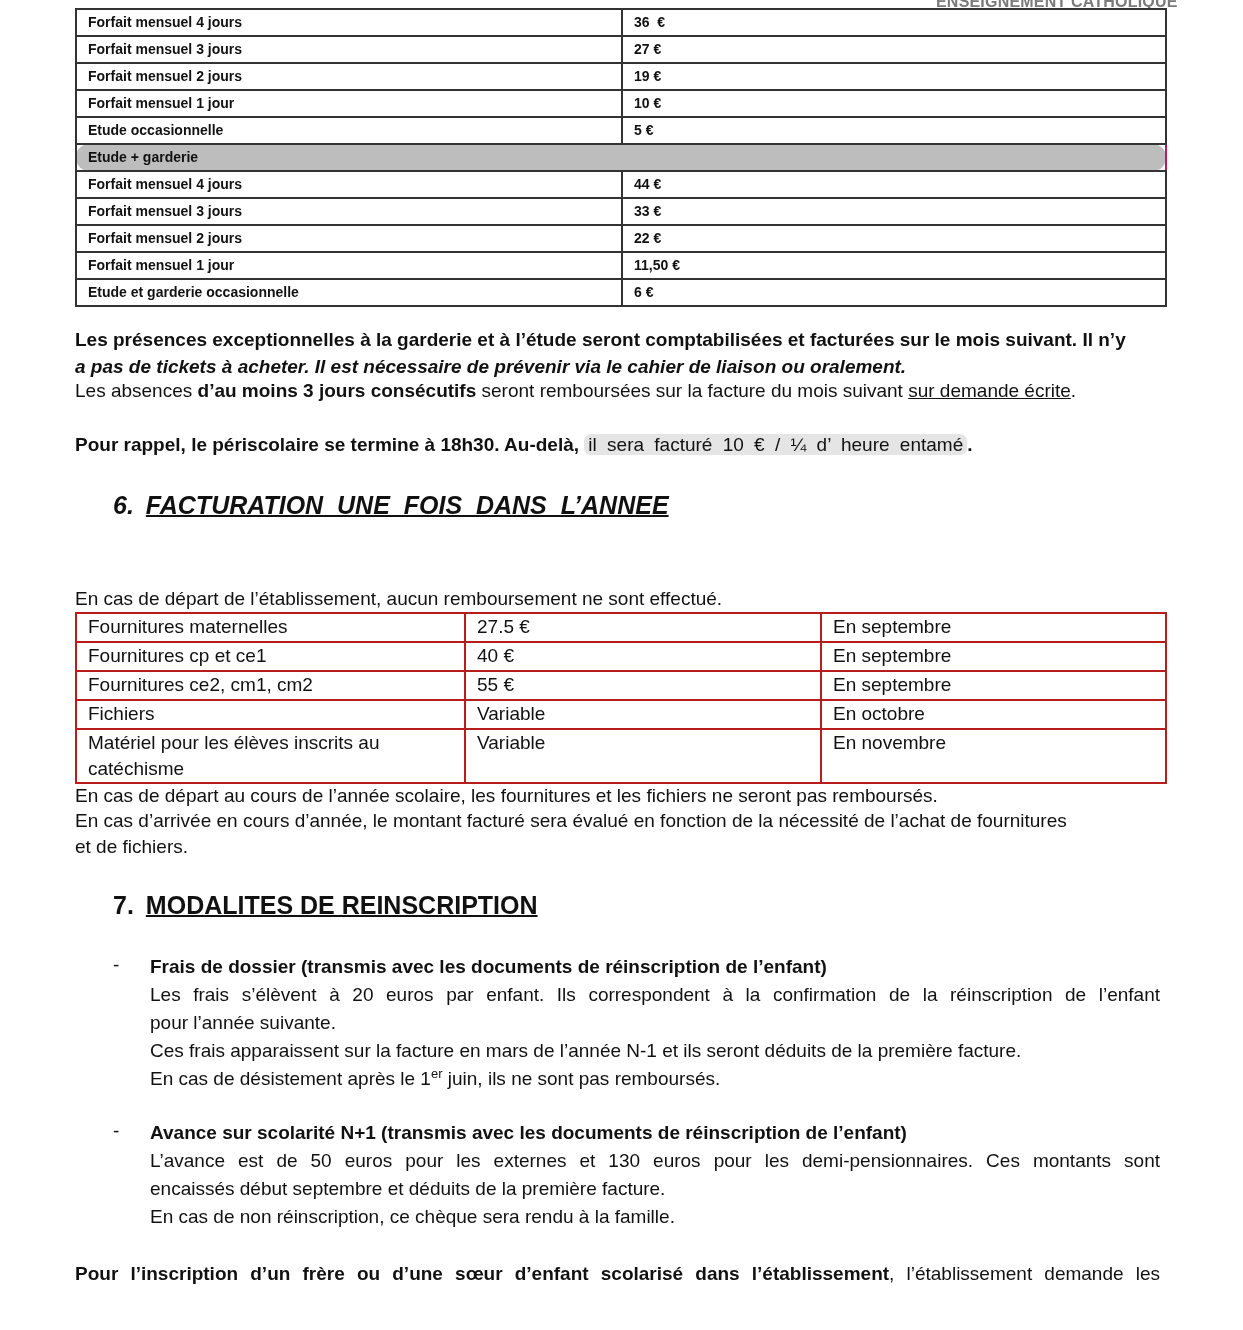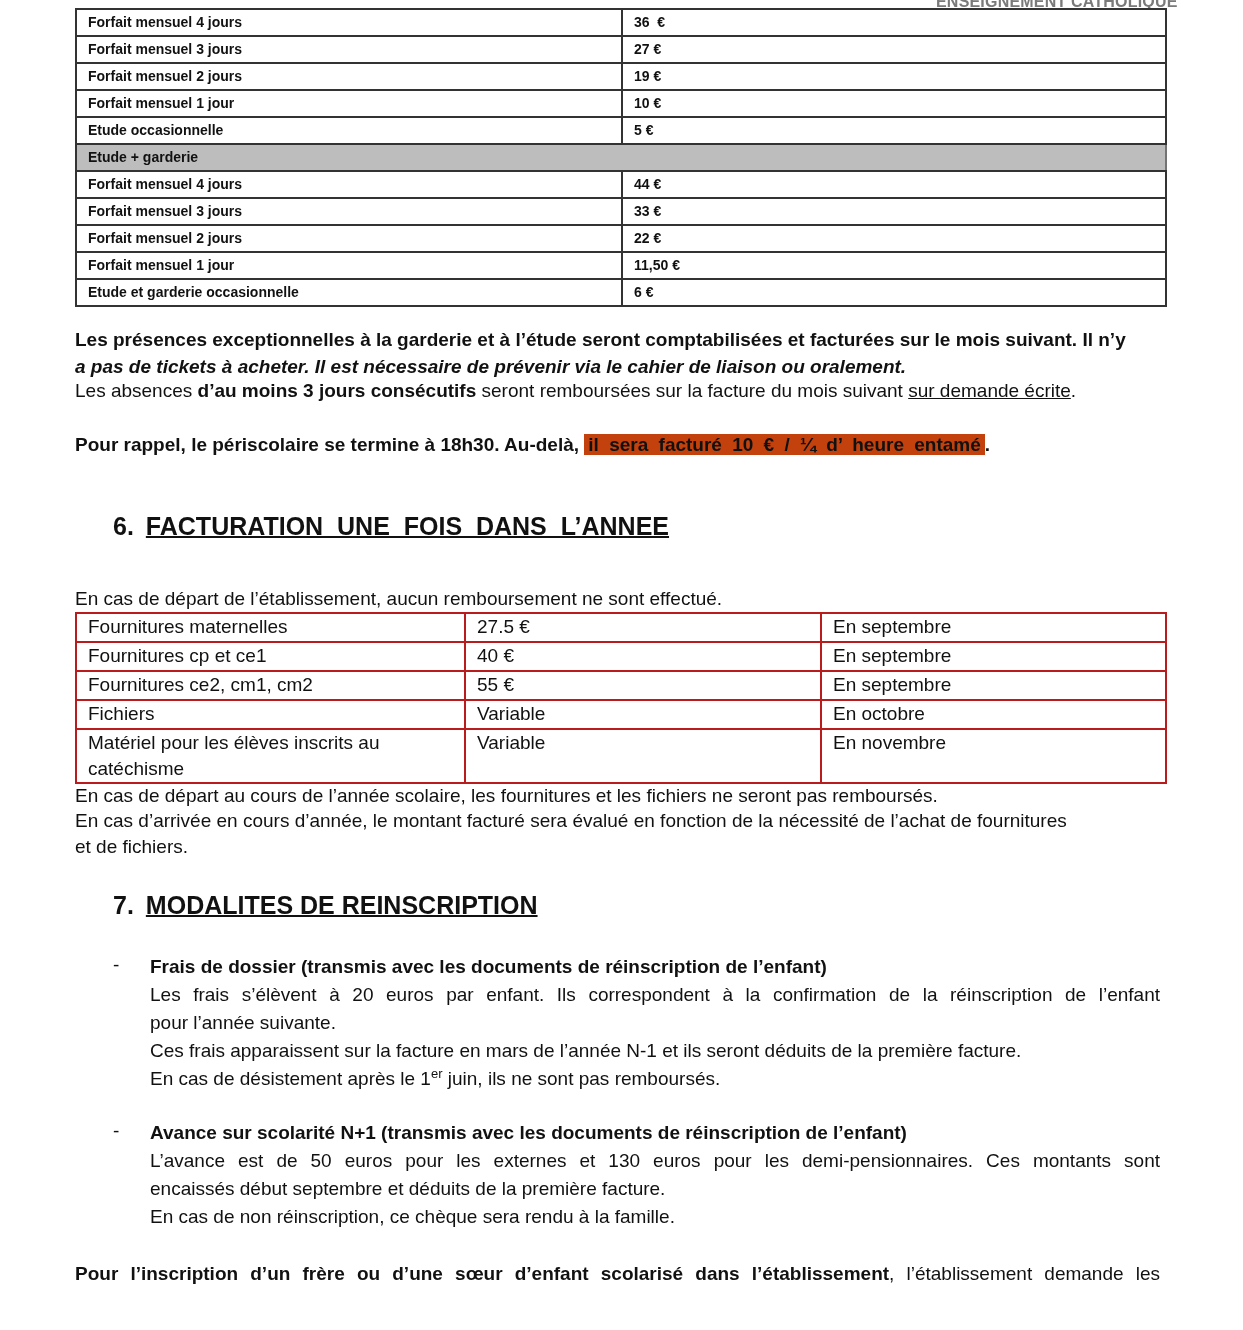--- a/index.html
+++ b/index.html
@@ -18,27 +18,27 @@
     position: absolute; left: 75px; top: 8px; width: 1092px;
     border-collapse: collapse; table-layout: fixed;
   }
   table.t1 td {
     border: 2px solid #333; height: 25px; padding: 0 0 0 11px;
     font-size: 14px; font-weight: bold; line-height: 25px;
     white-space: nowrap; vertical-align: middle;
   }
   table.t1 td.c1 { width: 533px; }
   table.t1 tr.section td {
-    background: #bdbdbd; border-left: 2px solid #333; border-right: 2px solid #737373;
+    background: #bdbdbd; border-left: 2px solid #333; border-right: 2px solid #be185d; border-radius: 13px;
   }
 
   .p { position: absolute; left: 75px; font-size: 19px; line-height: 28px; white-space: nowrap; }
   .b { font-weight: bold; }
   .u { text-decoration: underline; }
-  .hl { background: #c2410c; padding: 0 4px; font-weight: bold; word-spacing: 5px; }
+  .hl { background: #e5e5e5; padding: 0 4px; font-weight: normal; word-spacing: 5px; border-radius: 7px; }
 
   .h { position: absolute; font-weight: bold; font-size: 25px; white-space: nowrap; }
   .h .num { margin-right: 12px; }
   .h .ttl { text-decoration: underline; text-decoration-thickness: 2px; }
 
   table.t2 {
     position: absolute; left: 75px; top: 612px; width: 1092px;
     border-collapse: collapse; table-layout: fixed;
   }
   table.t2 td {
@@ -113,21 +113,21 @@
 
 <div class="p b" style="top:326px;">Les présences exceptionnelles à la garderie et à l’étude seront comptabilisées et facturées sur le mois suivant. Il n’y</div>
 <div class="p b" style="top:353px;font-style:italic;">a pas de tickets à acheter. Il est nécessaire de prévenir via le cahier de liaison ou oralement.</div>
 <div class="p" style="top:377px;text-align:right;">
   <span>Les absences </span><span class="b">d’au moins 3 jours consécutifs</span><span> seront remboursées sur la facture du mois suivant </span><span class="u">sur demande écrite</span><span>.</span>
 </div>
 <div class="p b" style="top:431px;">
   <span>Pour rappel, le périscolaire se termine à 18h30. Au-delà, </span><span class="hl">il sera facturé 10 € / ¼ d’ heure entamé</span><span>.</span>
 </div>
 
-<div class="h" style="left:113px; top:512px;">
+<div class="h" style="left:113px; top:491px;font-style:italic;">
   <span class="num">6.</span><span class="ttl" style="white-space:pre">FACTURATION  UNE  FOIS  DANS  L’ANNEE</span>
 </div>
 
 <div class="p" style="top:585px;">En cas de départ de l’établissement, aucun remboursement ne sont effectué.</div>
 
 <table class="t2">
   <tbody>
     <tr>
       <td class="c1">Fournitures maternelles</td>
       <td class="c2">27.5 €</td>

